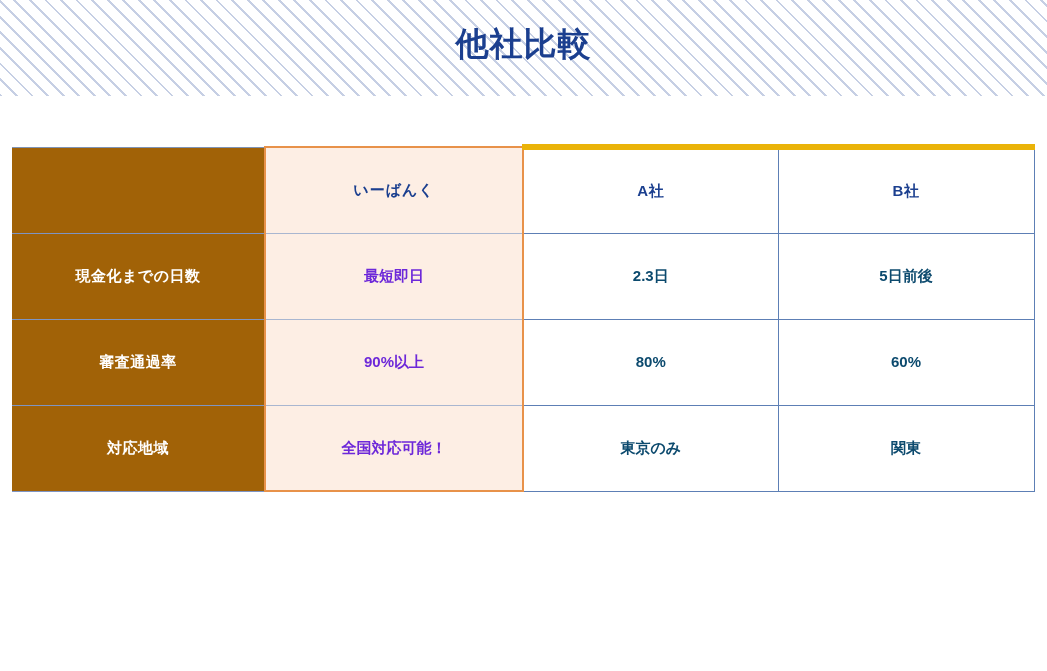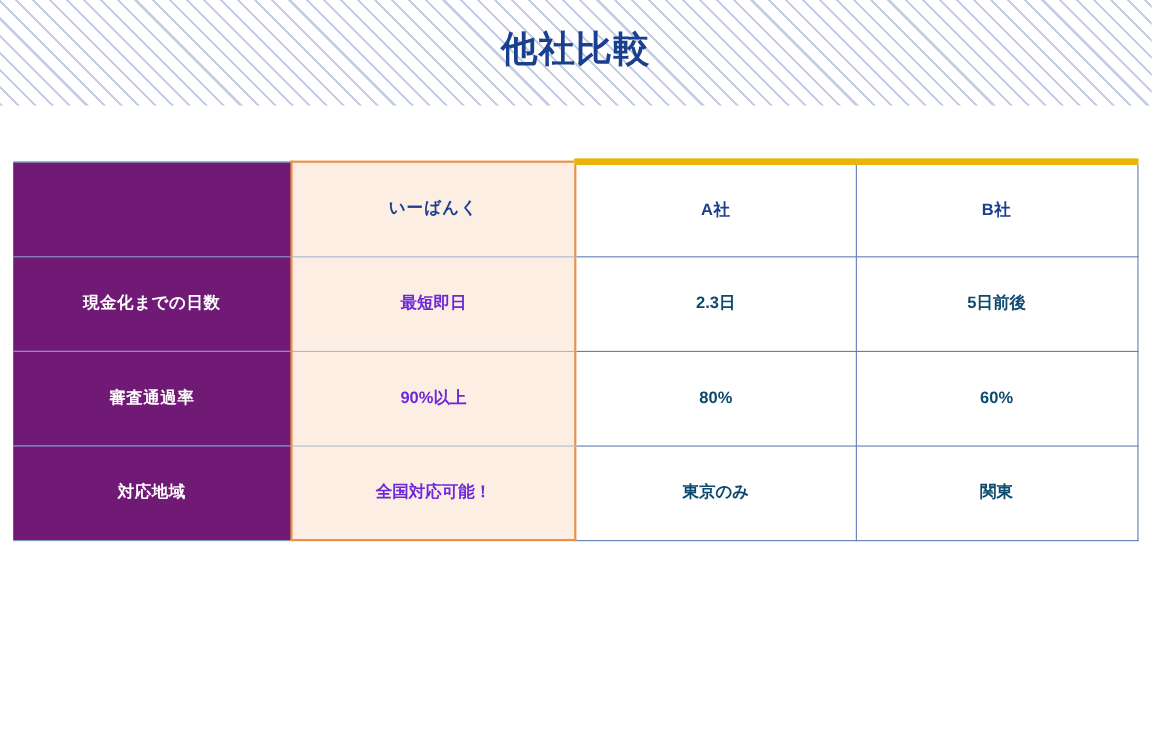--- a/index.html
+++ b/index.html
@@ -70,21 +70,21 @@
     padding: 0 22px;
     text-align: center;
     vertical-align: middle;
     font-size: 15px;
     line-height: 1.45;
     box-sizing: border-box;
   }
 
   
   .cell-label {
-    background: #701a75;
+    background: #a16207;
     color: #ffffff;
     font-weight: bold;
     font-size: 15.5px;
     letter-spacing: 0.5px;
     border-top: 1px solid #7e95c4;
     border-bottom: 1px solid #7e95c4;
   }
   .cell-label.is-corner {
     border-top: 1px solid #7f93b4;
   }

